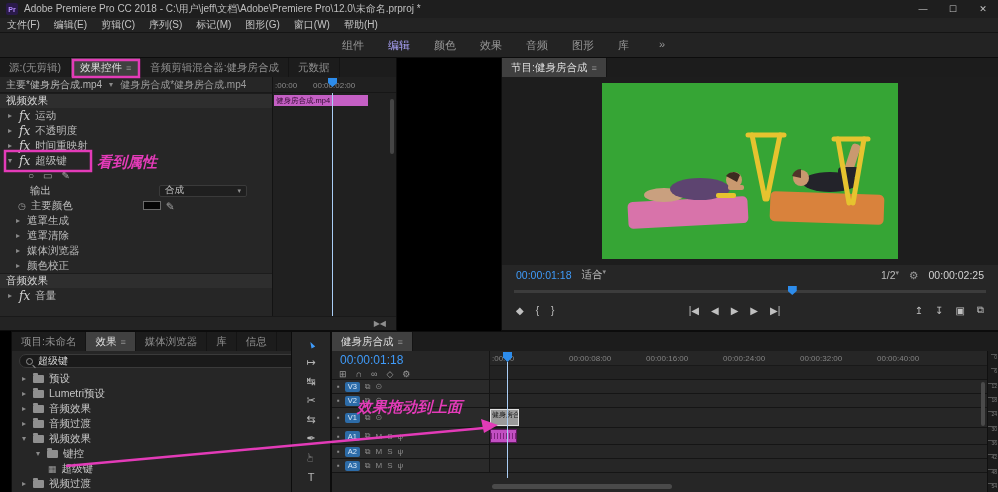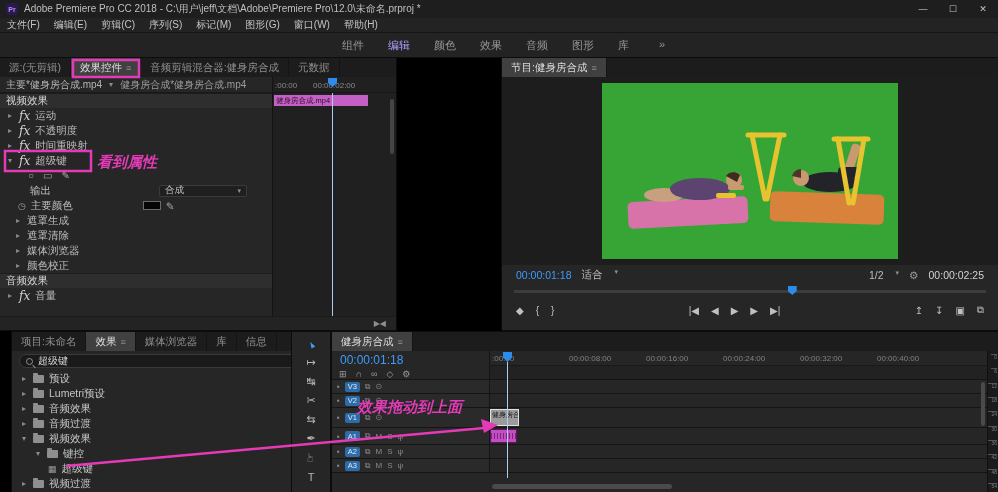--- a/index.html
+++ b/index.html
@@ -48,21 +48,21 @@
   .ec-clip{position:absolute;top:18px;left:1px;width:94px;height:11px;background:#c45fc4;color:#330d33;font-size:7.5px;line-height:11px;padding-left:2px;white-space:nowrap;overflow:hidden}
   .ec-ph{position:absolute;top:16px;bottom:0;left:59px;width:1px;background:#a9cdf5}
   .ec-ph-head{position:absolute;top:1px;left:55px;width:9px;height:9px;background:#2d8ceb;clip-path:polygon(0 0,100% 0,100% 55%,50% 100%,0 55%)}
   .ec-scroll{position:absolute;right:2px;top:22px;width:4px;height:55px;background:#454545;border-radius:2px}
   
   #pm{left:502px;top:0;right:0;height:272px}
   .pm-stage{height:188px;background:#1d1d1d;display:flex;align-items:center;justify-content:center}
   .video{width:296px;height:176px;display:block}
   .pm-bar{height:20px;display:flex;align-items:center;gap:10px;padding:0 14px;font-size:10.5px}
   .pm-time{color:#3f9bfa}
-  .mini-dd{display:flex;gap:12px;color:#bdbdbd}
+  .mini-dd{display:flex;gap:0;color:#bdbdbd}
   .mini-dd .ar{font-size:7px;color:#8f8f8f}
   .grow{flex:1}
   .pm-out{color:#d2d2d2}
   .gear{color:#9a9a9a}
   .pm-scrub{height:11px;position:relative;margin:0 12px}
   .pm-scrub::before{content:"";position:absolute;left:0;right:0;top:5px;height:3px;background:#3c3c3c}
   .pm-ph{position:absolute;left:58%;top:1px;width:9px;height:9px;background:#2d8ceb;clip-path:polygon(0 0,100% 0,100% 55%,50% 100%,0 55%)}
   .pm-trans{height:28px;display:flex;align-items:center;gap:12px;padding:0 14px;font-size:10px;color:#c0c0c0}
   
   #pj{left:12px;top:274px;width:337px;bottom:0}

